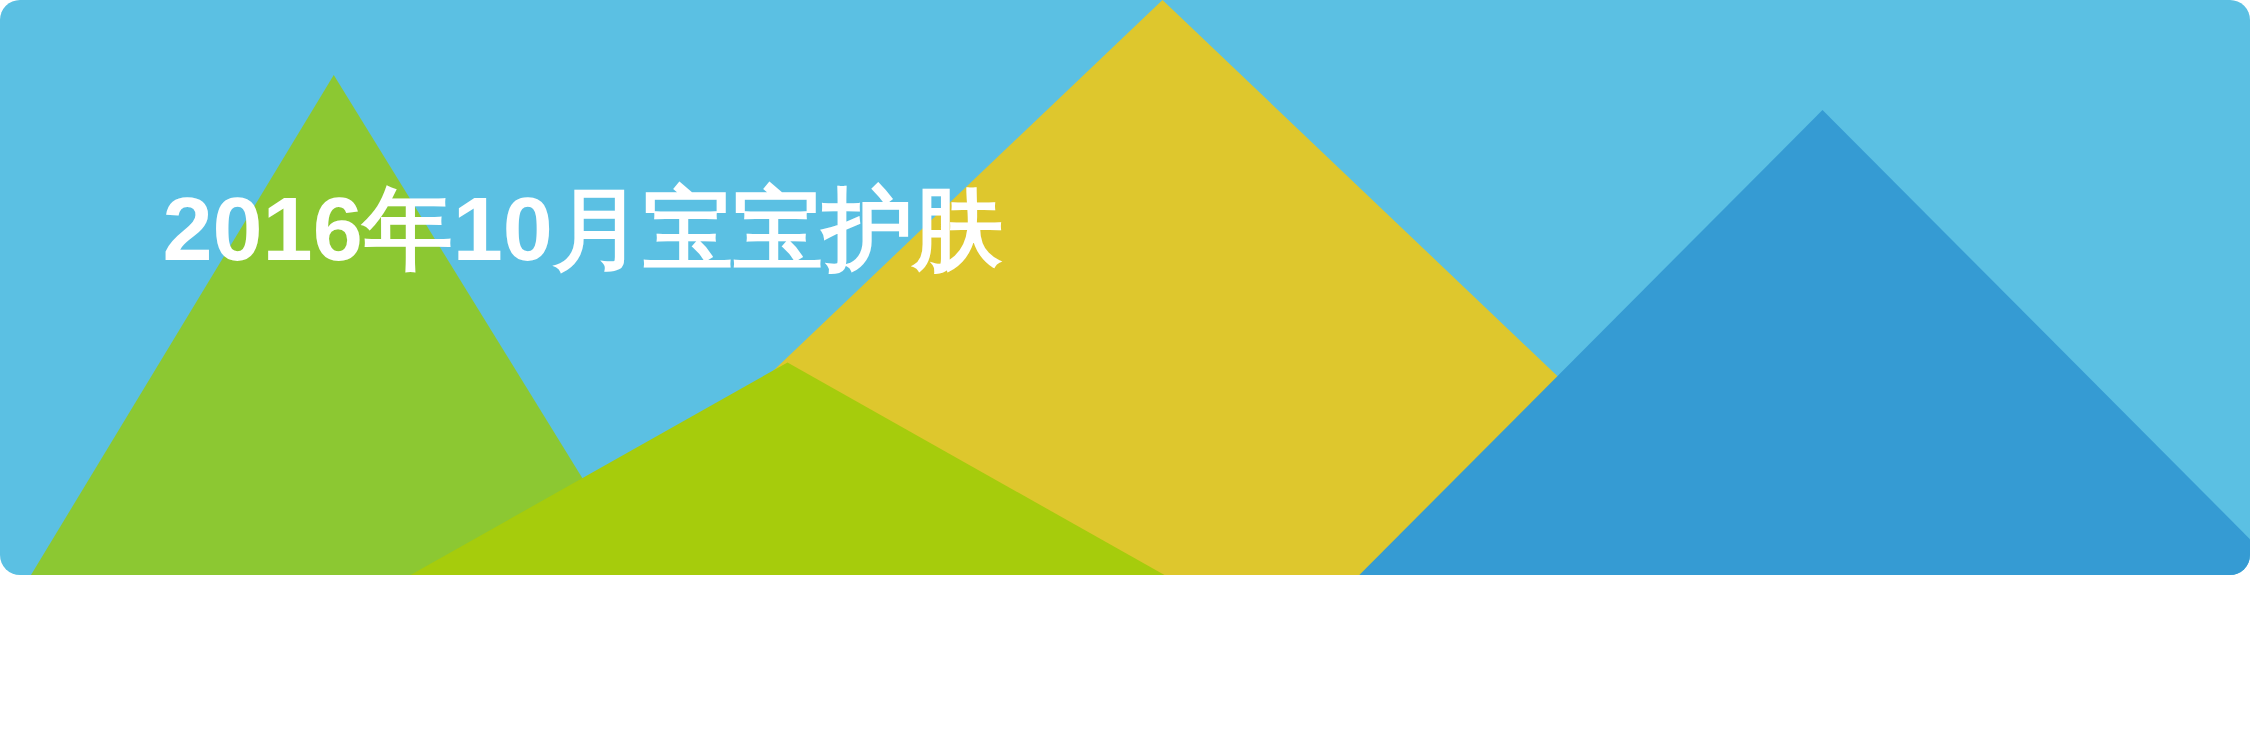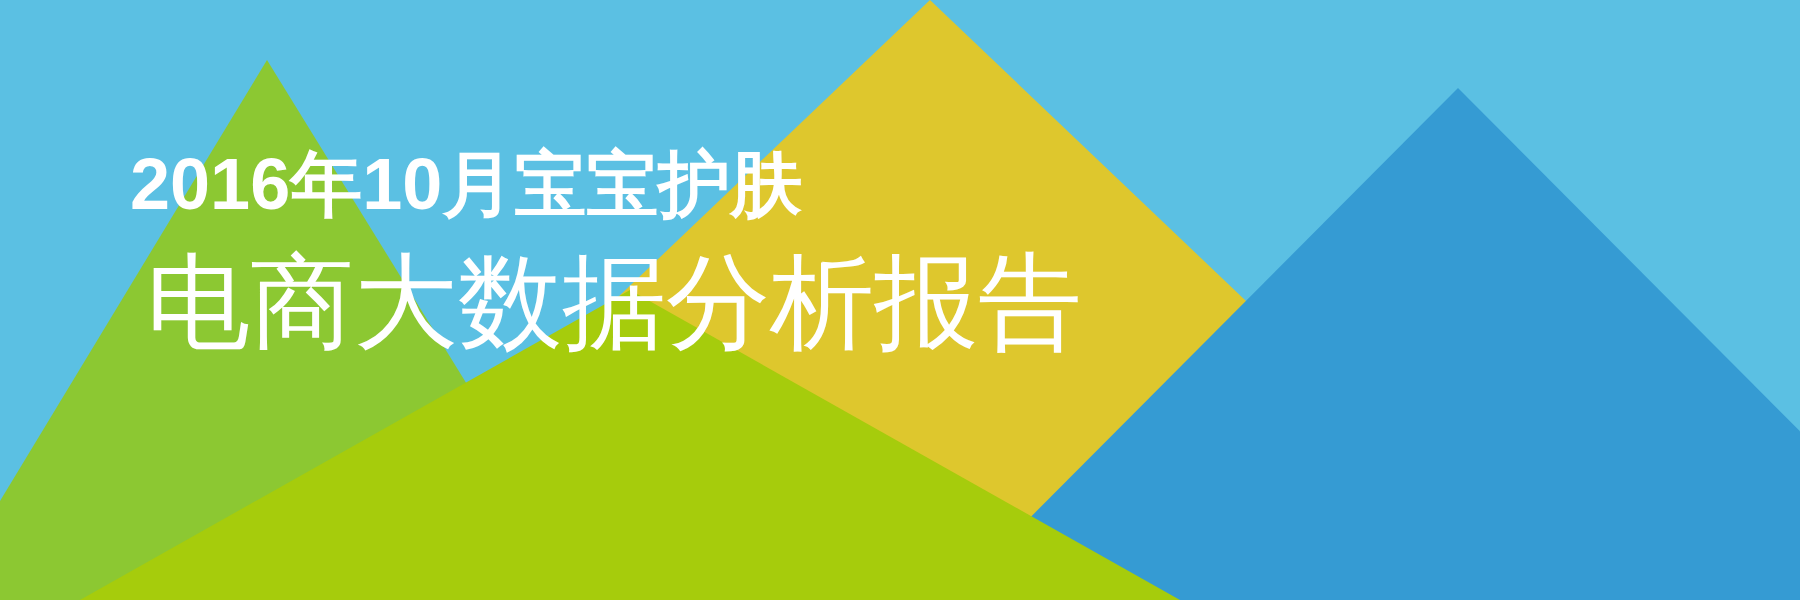--- a/index.html
+++ b/index.html
@@ -3,23 +3,24 @@
 <meta charset="utf-8">
 <style>
   html, body {
     margin: 0;
     padding: 0;
     background: #ffffff;
   }
   #banner {
     position: relative;
     width: 1800px;
-    height: 600px;
+    height: 460px;
     overflow: hidden;
     font-family: "Liberation Sans", "DejaVu Sans", sans-serif;
+    border-radius: 16px;
   }
   #bg-svg {
     position: absolute;
     top: 0;
     left: 0;
     width: 1800px;
     height: 600px;
     display: block;
   }
   #title-block {
@@ -61,16 +62,15 @@
 
   <polygon points="267,60 600,600 -60,600" fill="#8CC832"></polygon>
       <polygon points="930,0 1560,600 300,600" fill="#DEC72D"></polygon>
       <polygon points="1458,88 1968,600 948,600" fill="#359BD3"></polygon>
       <polygon points="630,290 1180,600 80,600" fill="#A6CC0C"></polygon>
       <polygon points="1458,88 1570,600 1130,600 1010,154" fill="#D6C02A" opacity="0.0"></polygon>
     </svg>
 
   <div id="title-block">
     <div class="title-line" id="title-line-1">2016年10月宝宝护肤</div>
-    <div class="title-line" id="title-line-2">电商大数据分析报告</div>
   </div>
 
 </div>
 
 </body></html>

